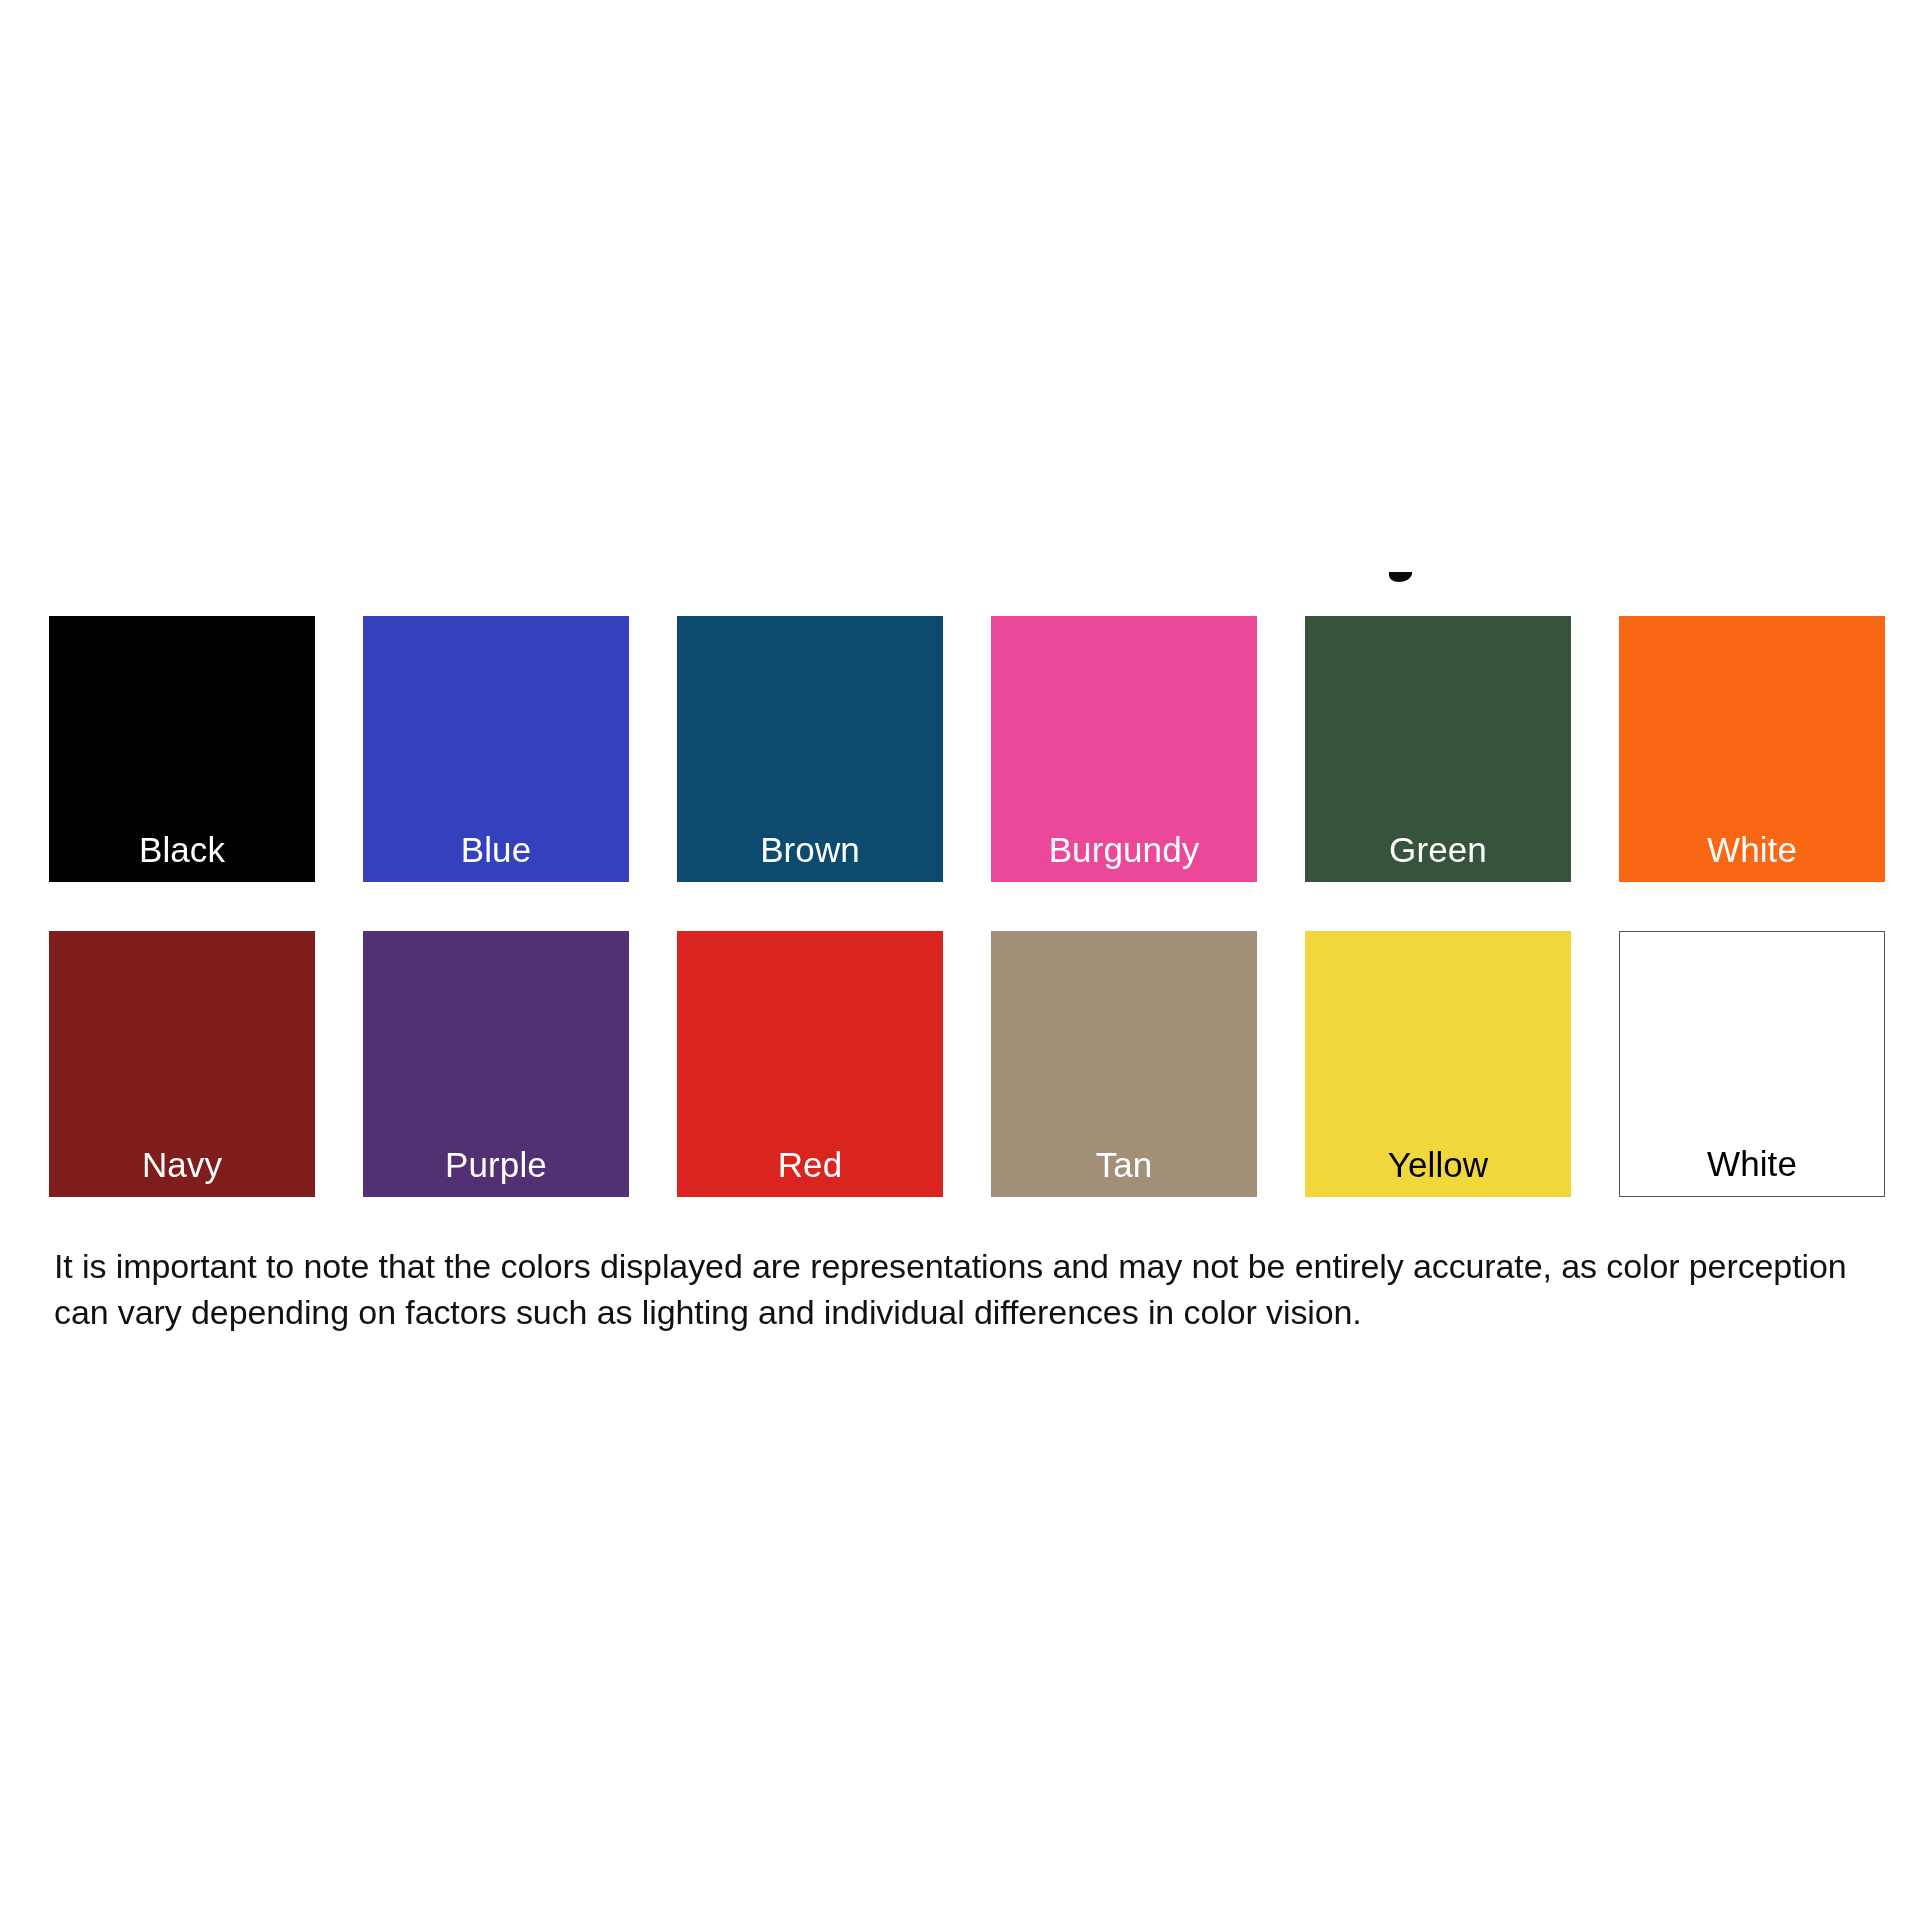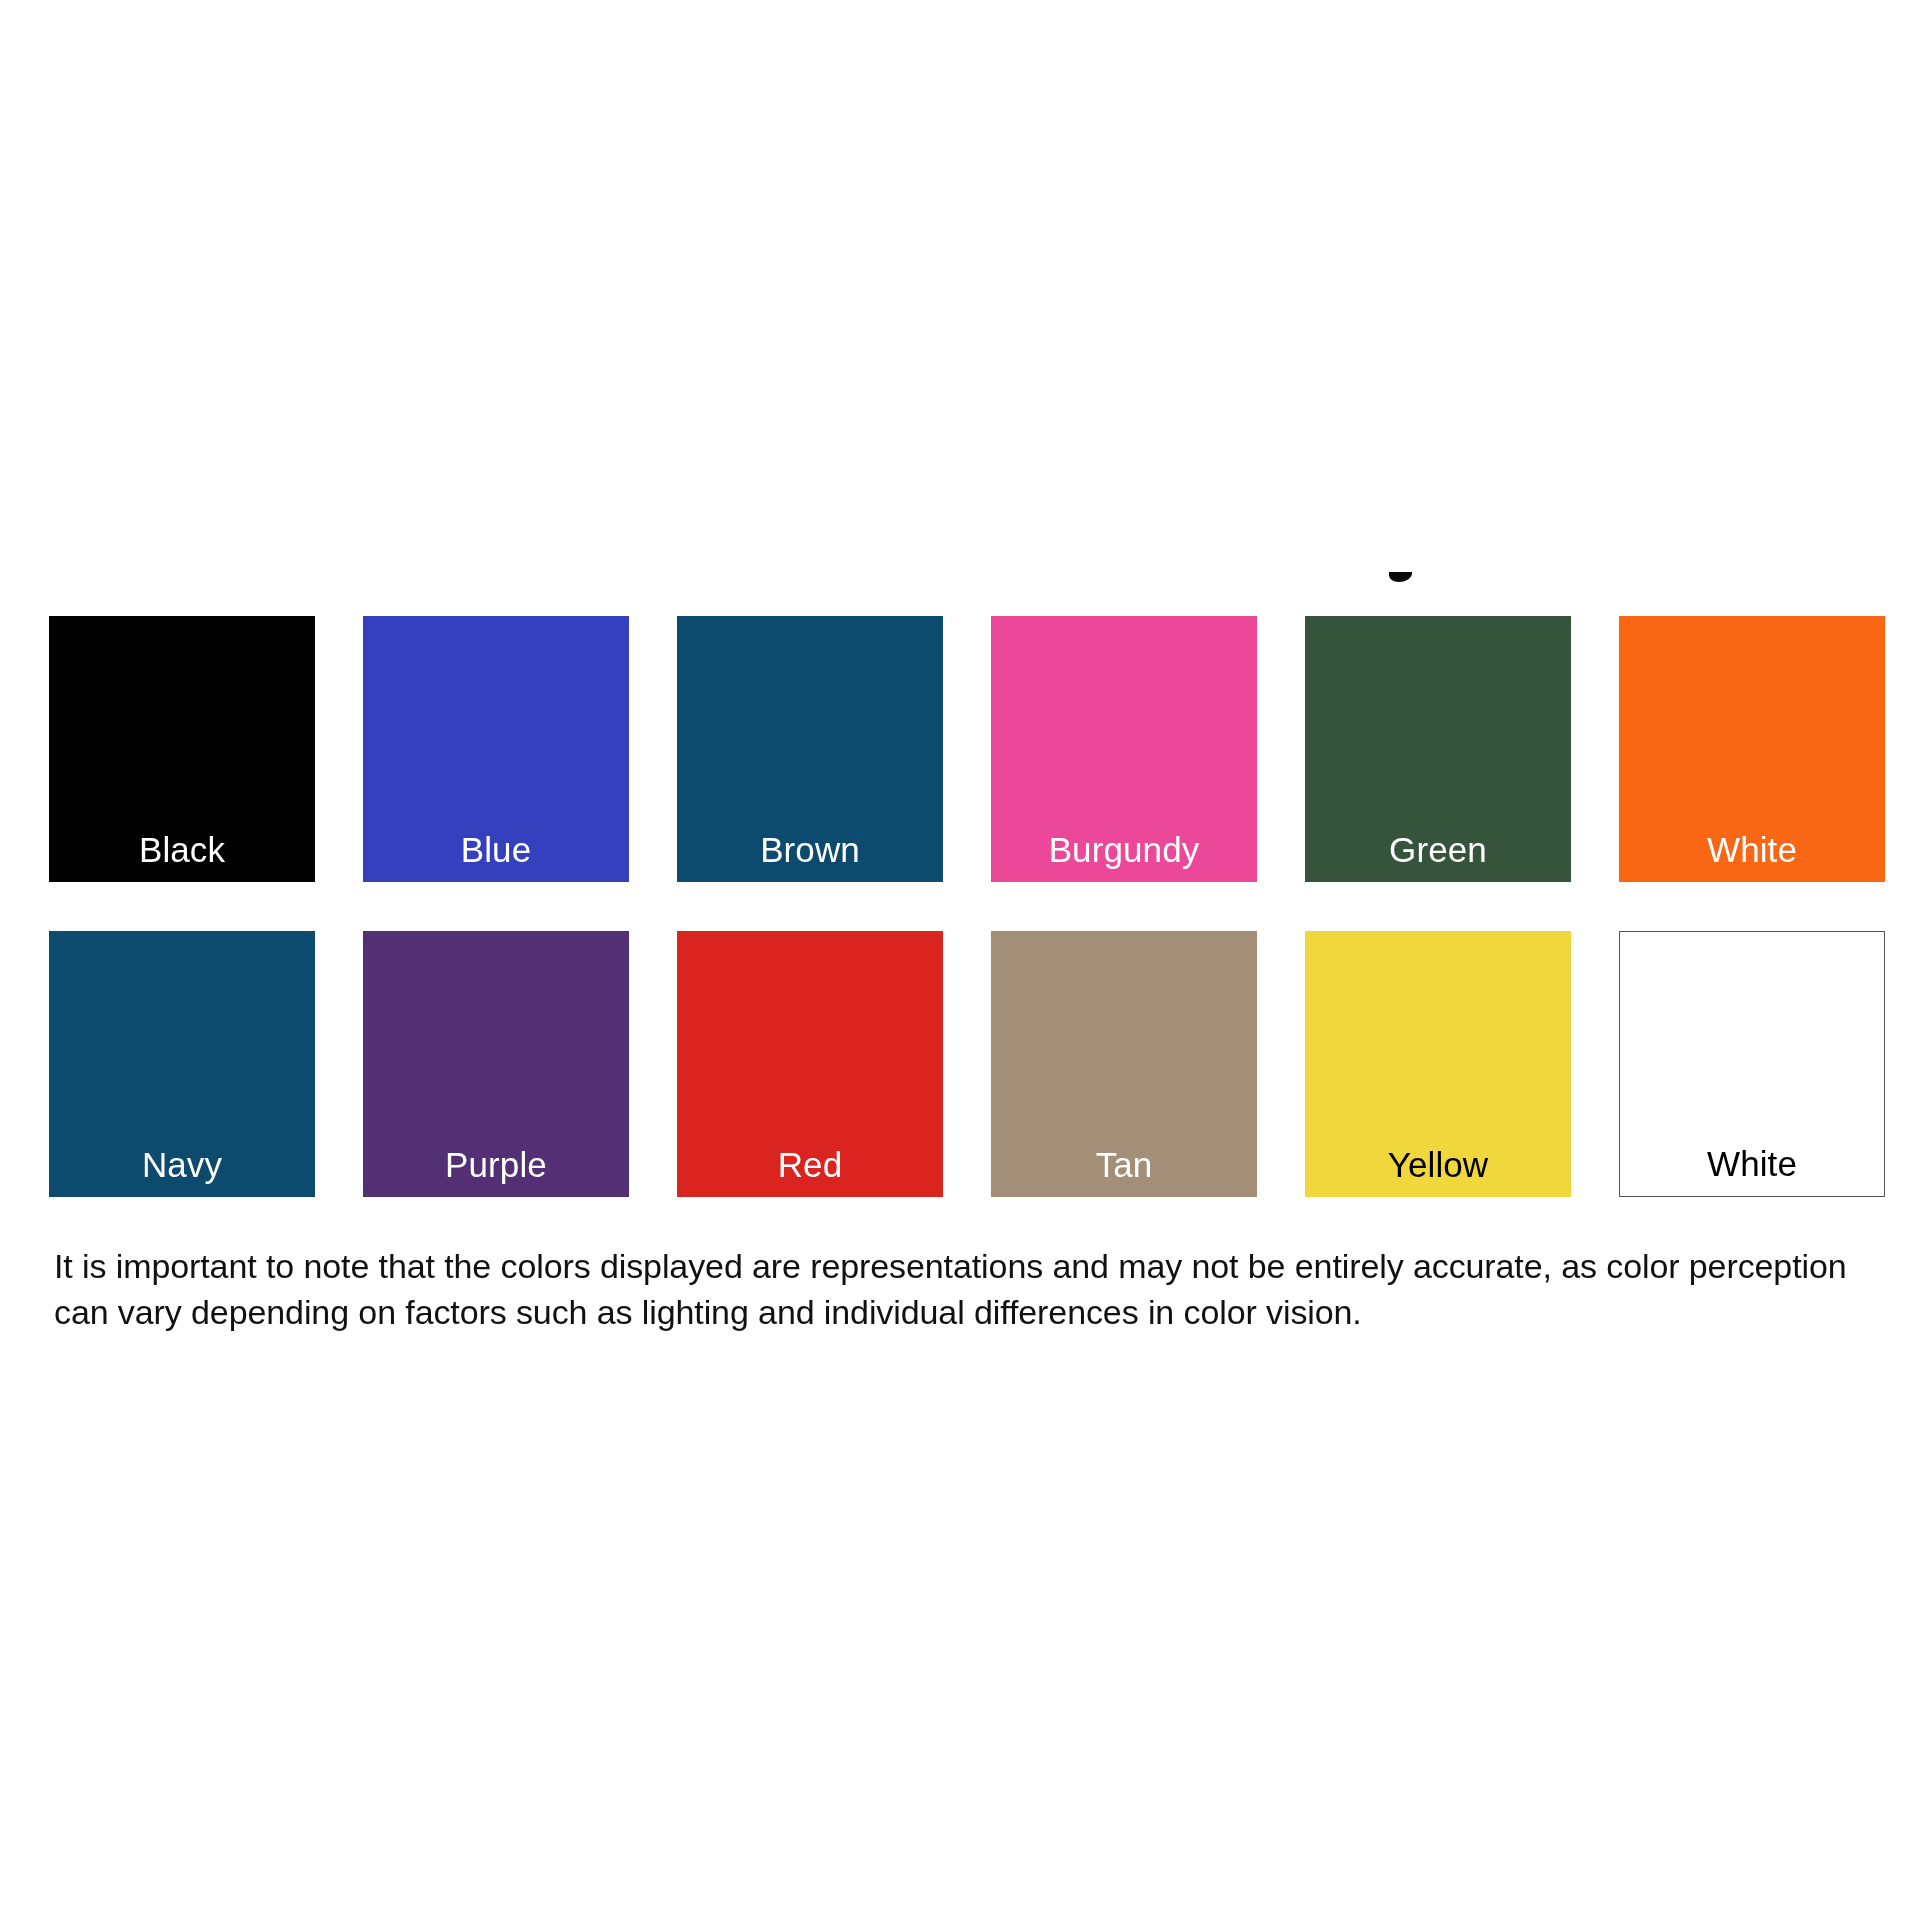--- a/index.html
+++ b/index.html
@@ -114,21 +114,21 @@
       </div>
       <div class="swatch" style="background-color: rgb(54, 83, 60);">
         <div class="swatch-label" style="color: rgb(255, 255, 255);">Green</div>
       </div>
       <div class="swatch" style="background-color: rgb(249, 103, 21);">
         <div class="swatch-label" style="color: rgb(255, 255, 255);">White</div>
       </div>
     </div>
 
     <div class="swatch-row">
-      <div class="swatch" style="background-color: #0c4a6e;">
+      <div class="swatch" style="background-color: #7f1d1d;">
         <div class="swatch-label" style="color: rgb(255, 255, 255);">Navy</div>
       </div>
       <div class="swatch" style="background-color: rgb(82, 48, 115);">
         <div class="swatch-label" style="color: rgb(255, 255, 255);">Purple</div>
       </div>
       <div class="swatch" style="background-color: rgb(217, 36, 32);">
         <div class="swatch-label" style="color: rgb(255, 255, 255);">Red</div>
       </div>
       <div class="swatch" style="background-color: rgb(163, 142, 120);">
         <div class="swatch-label" style="color: rgb(255, 255, 255);">Tan</div>

